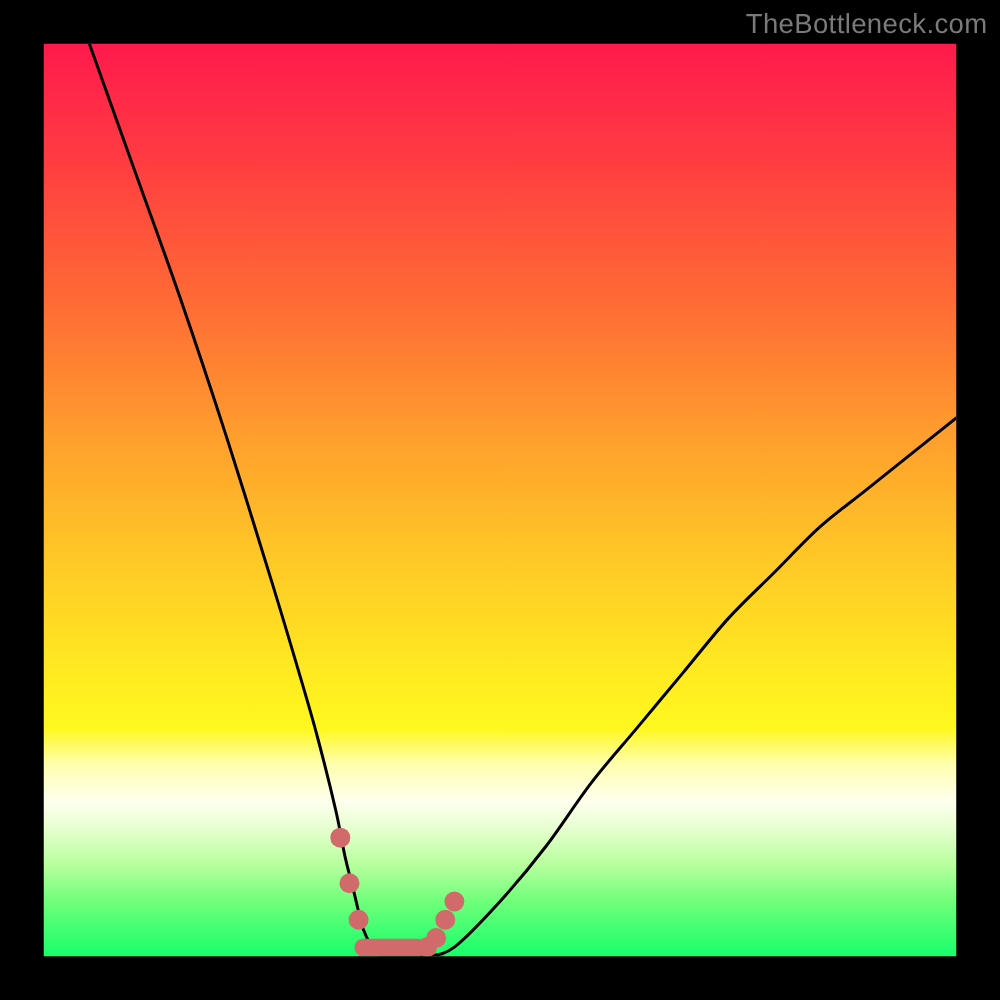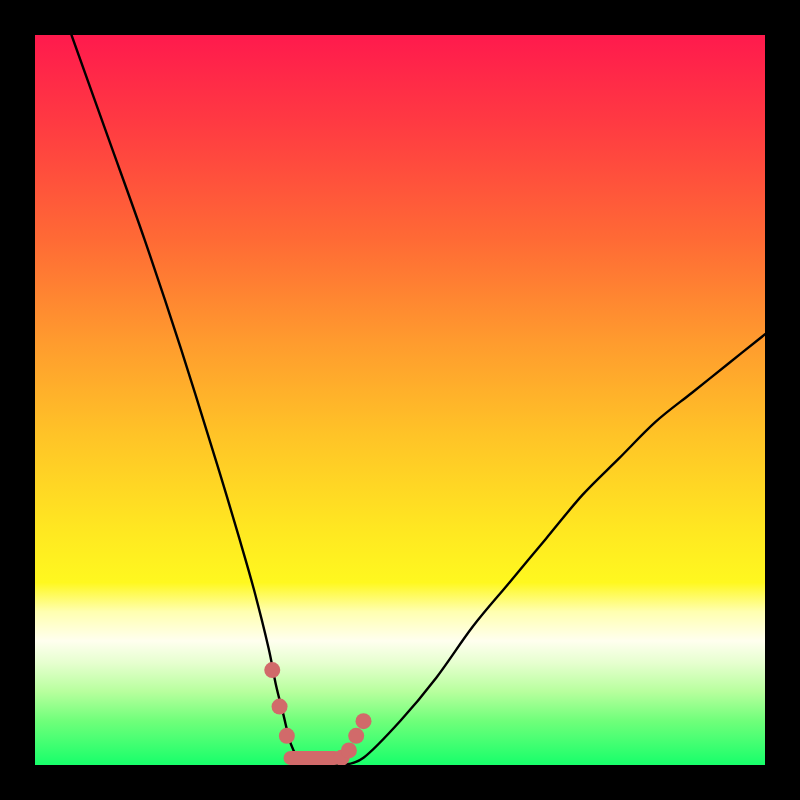--- a/index.html
+++ b/index.html
@@ -56,20 +56,21 @@
     top: 0;
     width: 730px;
     height: 730px;
   }
 </style>
 </head>
 <body>
 
 <div class="frame">
 
+  <div class="watermark">TheBottleneck.com</div>
 
   <div class="plot">
     <svg class="overlay" viewBox="0 0 730 730" preserveAspectRatio="none">
       <path id="main-curve" fill="none" stroke="#000" stroke-width="2.4" stroke-linecap="round" stroke-linejoin="round" d="M 36.5,0 C 42.583333333333336,17.033333333333342 60.833333333333336,68.13333333333338 73,102.20000000000005 C 85.16666666666667,136.2666666666667 97.33333333333333,169.11666666666665 109.5,204.39999999999998 C 121.66666666666667,239.6833333333333 133.83333333333334,276.18333333333334 146,313.90000000000003 C 158.16666666666666,351.61666666666673 172.76666666666665,399.0666666666667 182.5,430.70000000000005 C 192.23333333333335,462.33333333333337 198.31666666666666,483.01666666666665 204.4,503.7 C 210.48333333333335,524.3833333333333 214.13333333333333,536.55 219,554.8 C 223.86666666666667,573.05 229.95,597.3833333333333 233.6,613.2 C 237.25,629.0166666666668 238.46666666666667,638.75 240.9,649.7 C 243.33333333333334,660.6500000000001 245.76666666666668,669.1666666666666 248.20000000000002,678.9 C 250.63333333333335,688.6333333333333 253.06666666666663,700.8 255.49999999999997,708.1 C 257.9333333333333,715.4000000000001 260.3666666666667,719.0500000000001 262.8,722.7 C 265.23333333333335,726.35 267.6666666666667,728.7833333333333 270.1,730 C 272.53333333333336,731.2166666666667 273.75,730 277.4,730 C 281.04999999999995,730 287.1333333333333,730 292,730 C 296.8666666666667,730 300.51666666666665,731.2166666666667 306.59999999999997,730 C 312.6833333333333,728.7833333333333 318.76666666666665,730 328.5,722.7 C 338.23333333333335,715.4000000000001 352.8333333333333,699.5833333333334 365,686.2 C 377.1666666666667,672.8166666666667 389.33333333333337,658.2166666666667 401.50000000000006,642.4 C 413.66666666666674,626.5833333333333 425.83333333333337,607.1166666666666 438,591.3 C 450.16666666666663,575.4833333333333 462.33333333333337,562.1 474.5,547.5 C 486.66666666666663,532.9 498.83333333333326,518.3 510.99999999999994,503.7 C 523.1666666666666,489.09999999999997 535.3333333333334,473.2833333333333 547.5,459.9 C 559.6666666666666,446.51666666666665 571.8333333333334,435.5666666666667 584,423.40000000000003 C 596.1666666666666,411.23333333333335 608.3333333333334,397.85 620.5,386.90000000000003 C 632.6666666666666,375.95000000000005 644.8333333333334,367.43333333333334 657,357.7 C 669.1666666666666,347.96666666666664 681.3333333333334,338.2333333333333 693.5,328.49999999999994 C 705.6666666666666,318.7666666666666 723.9166666666666,304.1666666666667 730,299.3"></path>
       <path id="flat-seg" fill="none" stroke="#d16a6a" stroke-width="14" stroke-linecap="round" d="M 255.49999999999997,723 L 299.29999999999995,723"></path>
       <g id="marker-dots">
           <circle cx="237.25" cy="635.1" r="8" fill="#d16a6a"></circle>
           <circle cx="244.55" cy="671.6" r="8" fill="#d16a6a"></circle>
           <circle cx="251.85" cy="700.8" r="8" fill="#d16a6a"></circle>
           <circle cx="306.59999999999997" cy="722.7" r="8" fill="#d16a6a"></circle>

